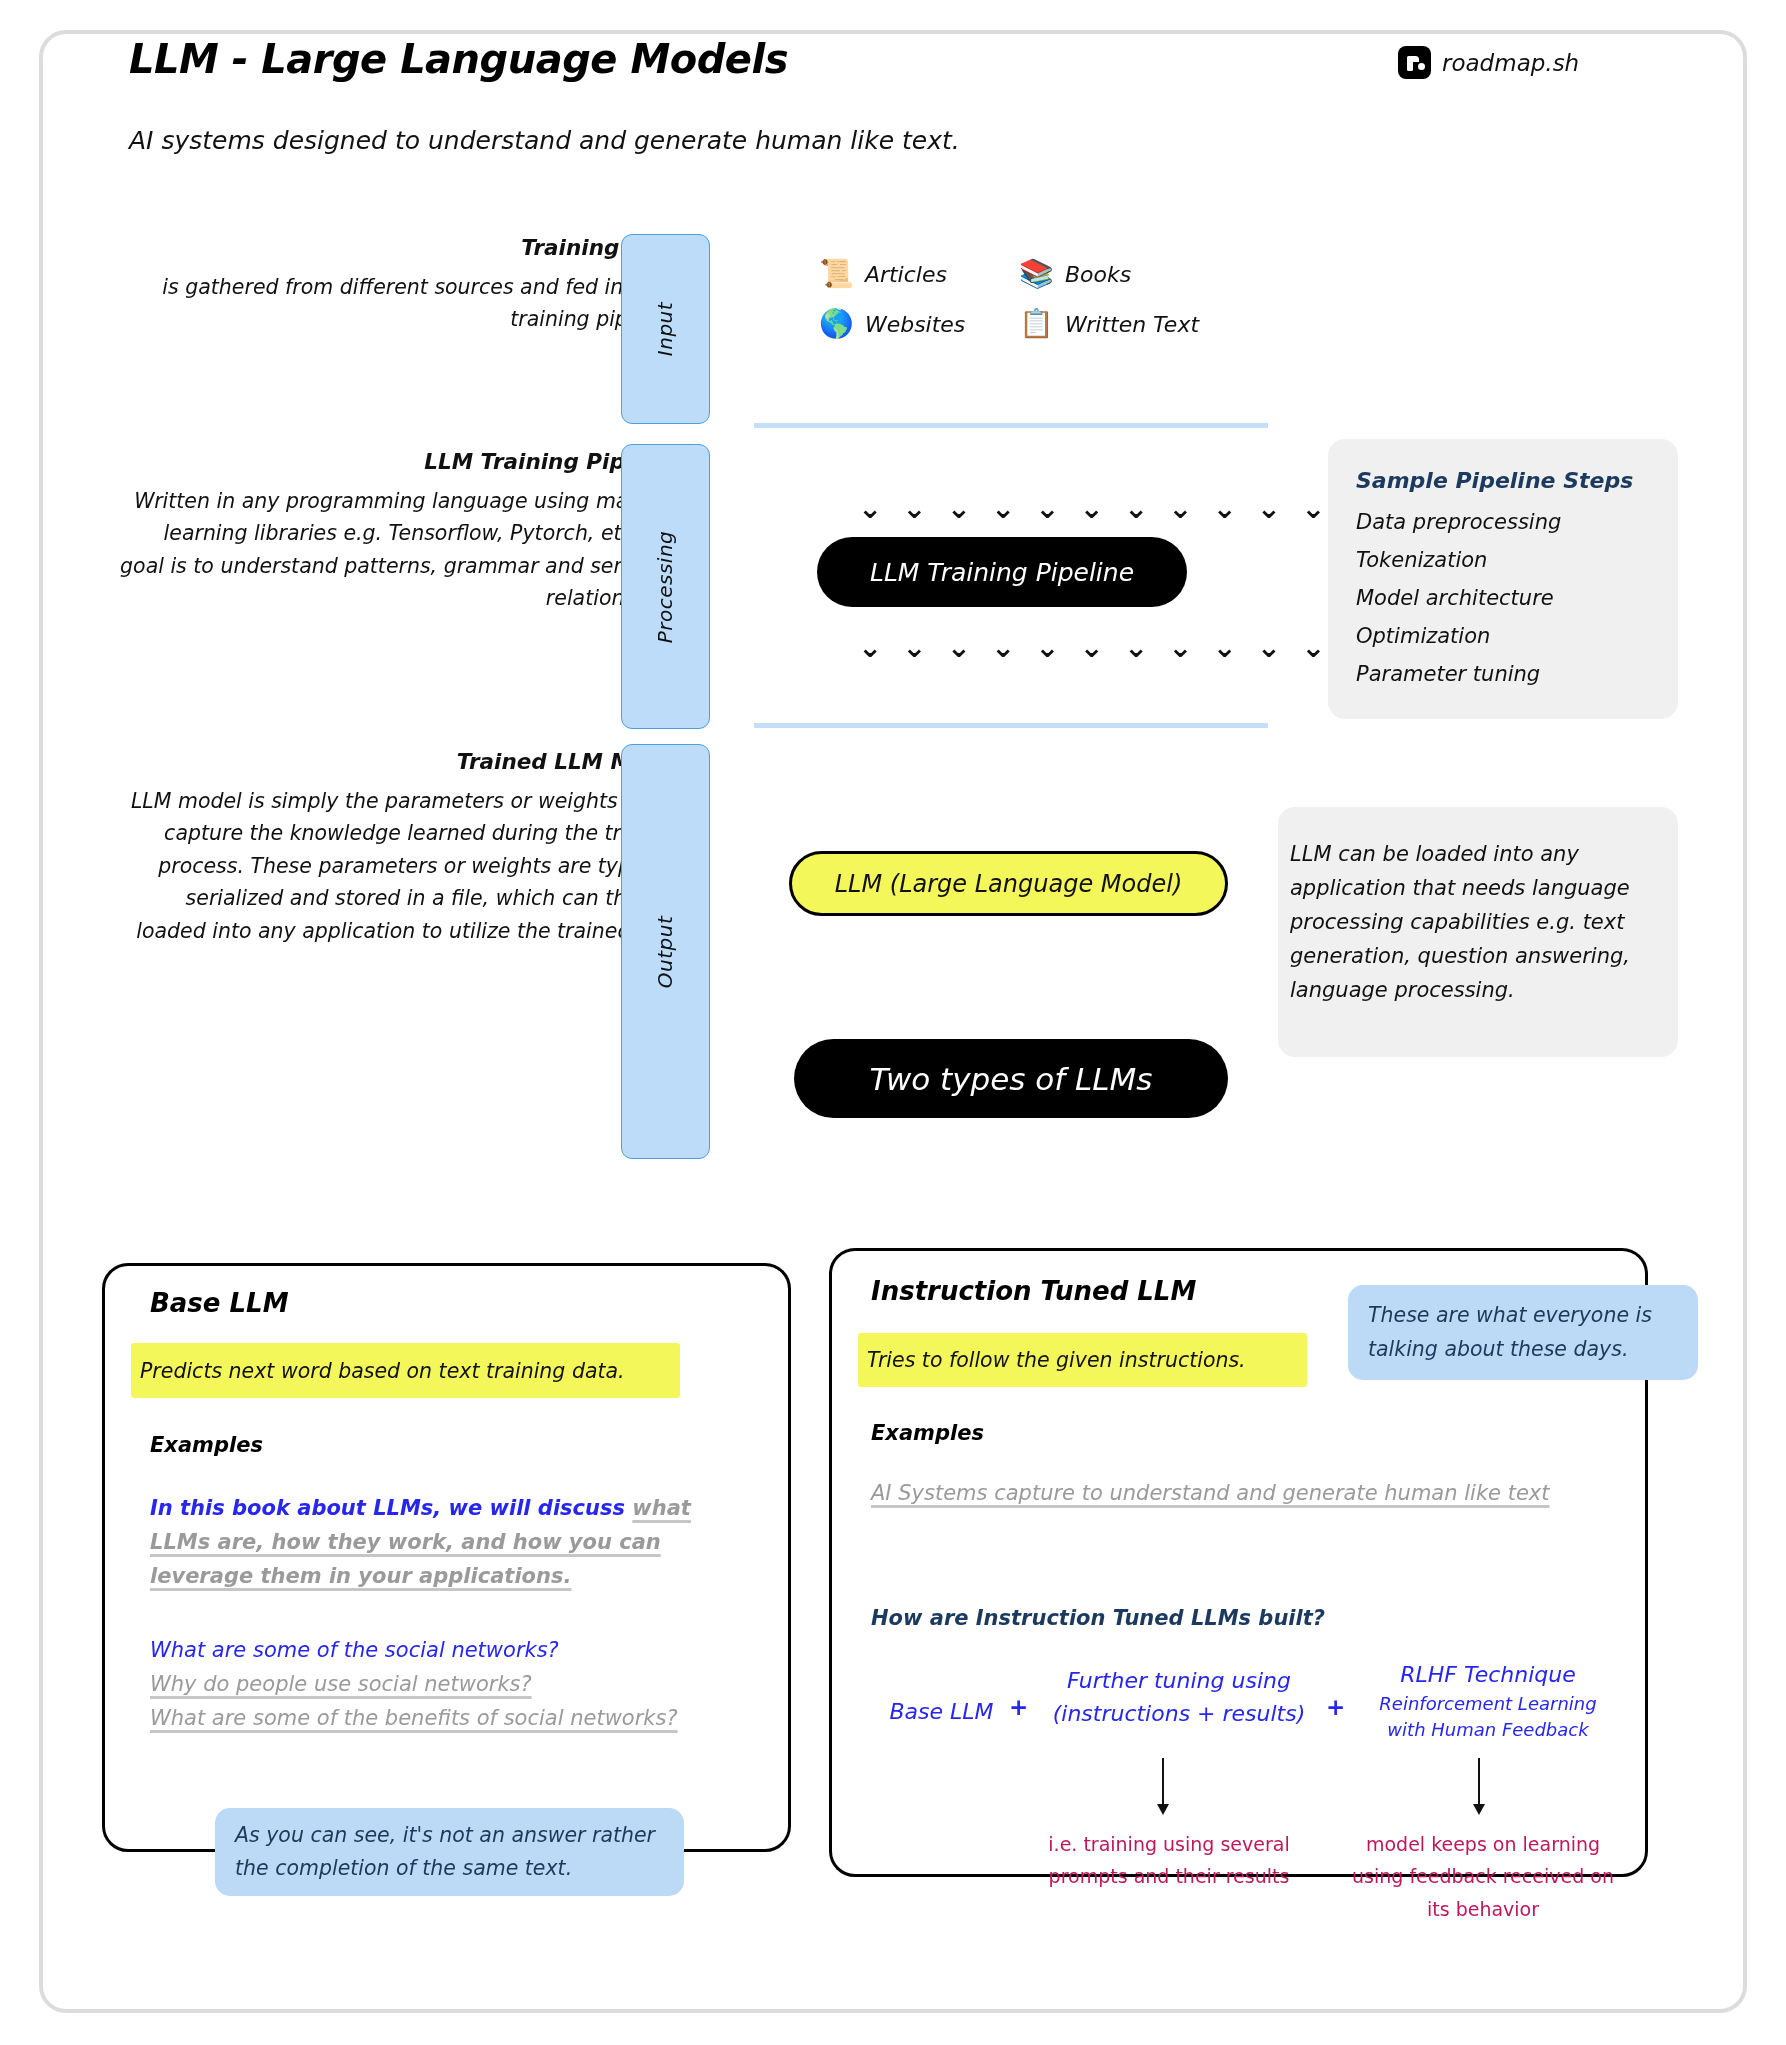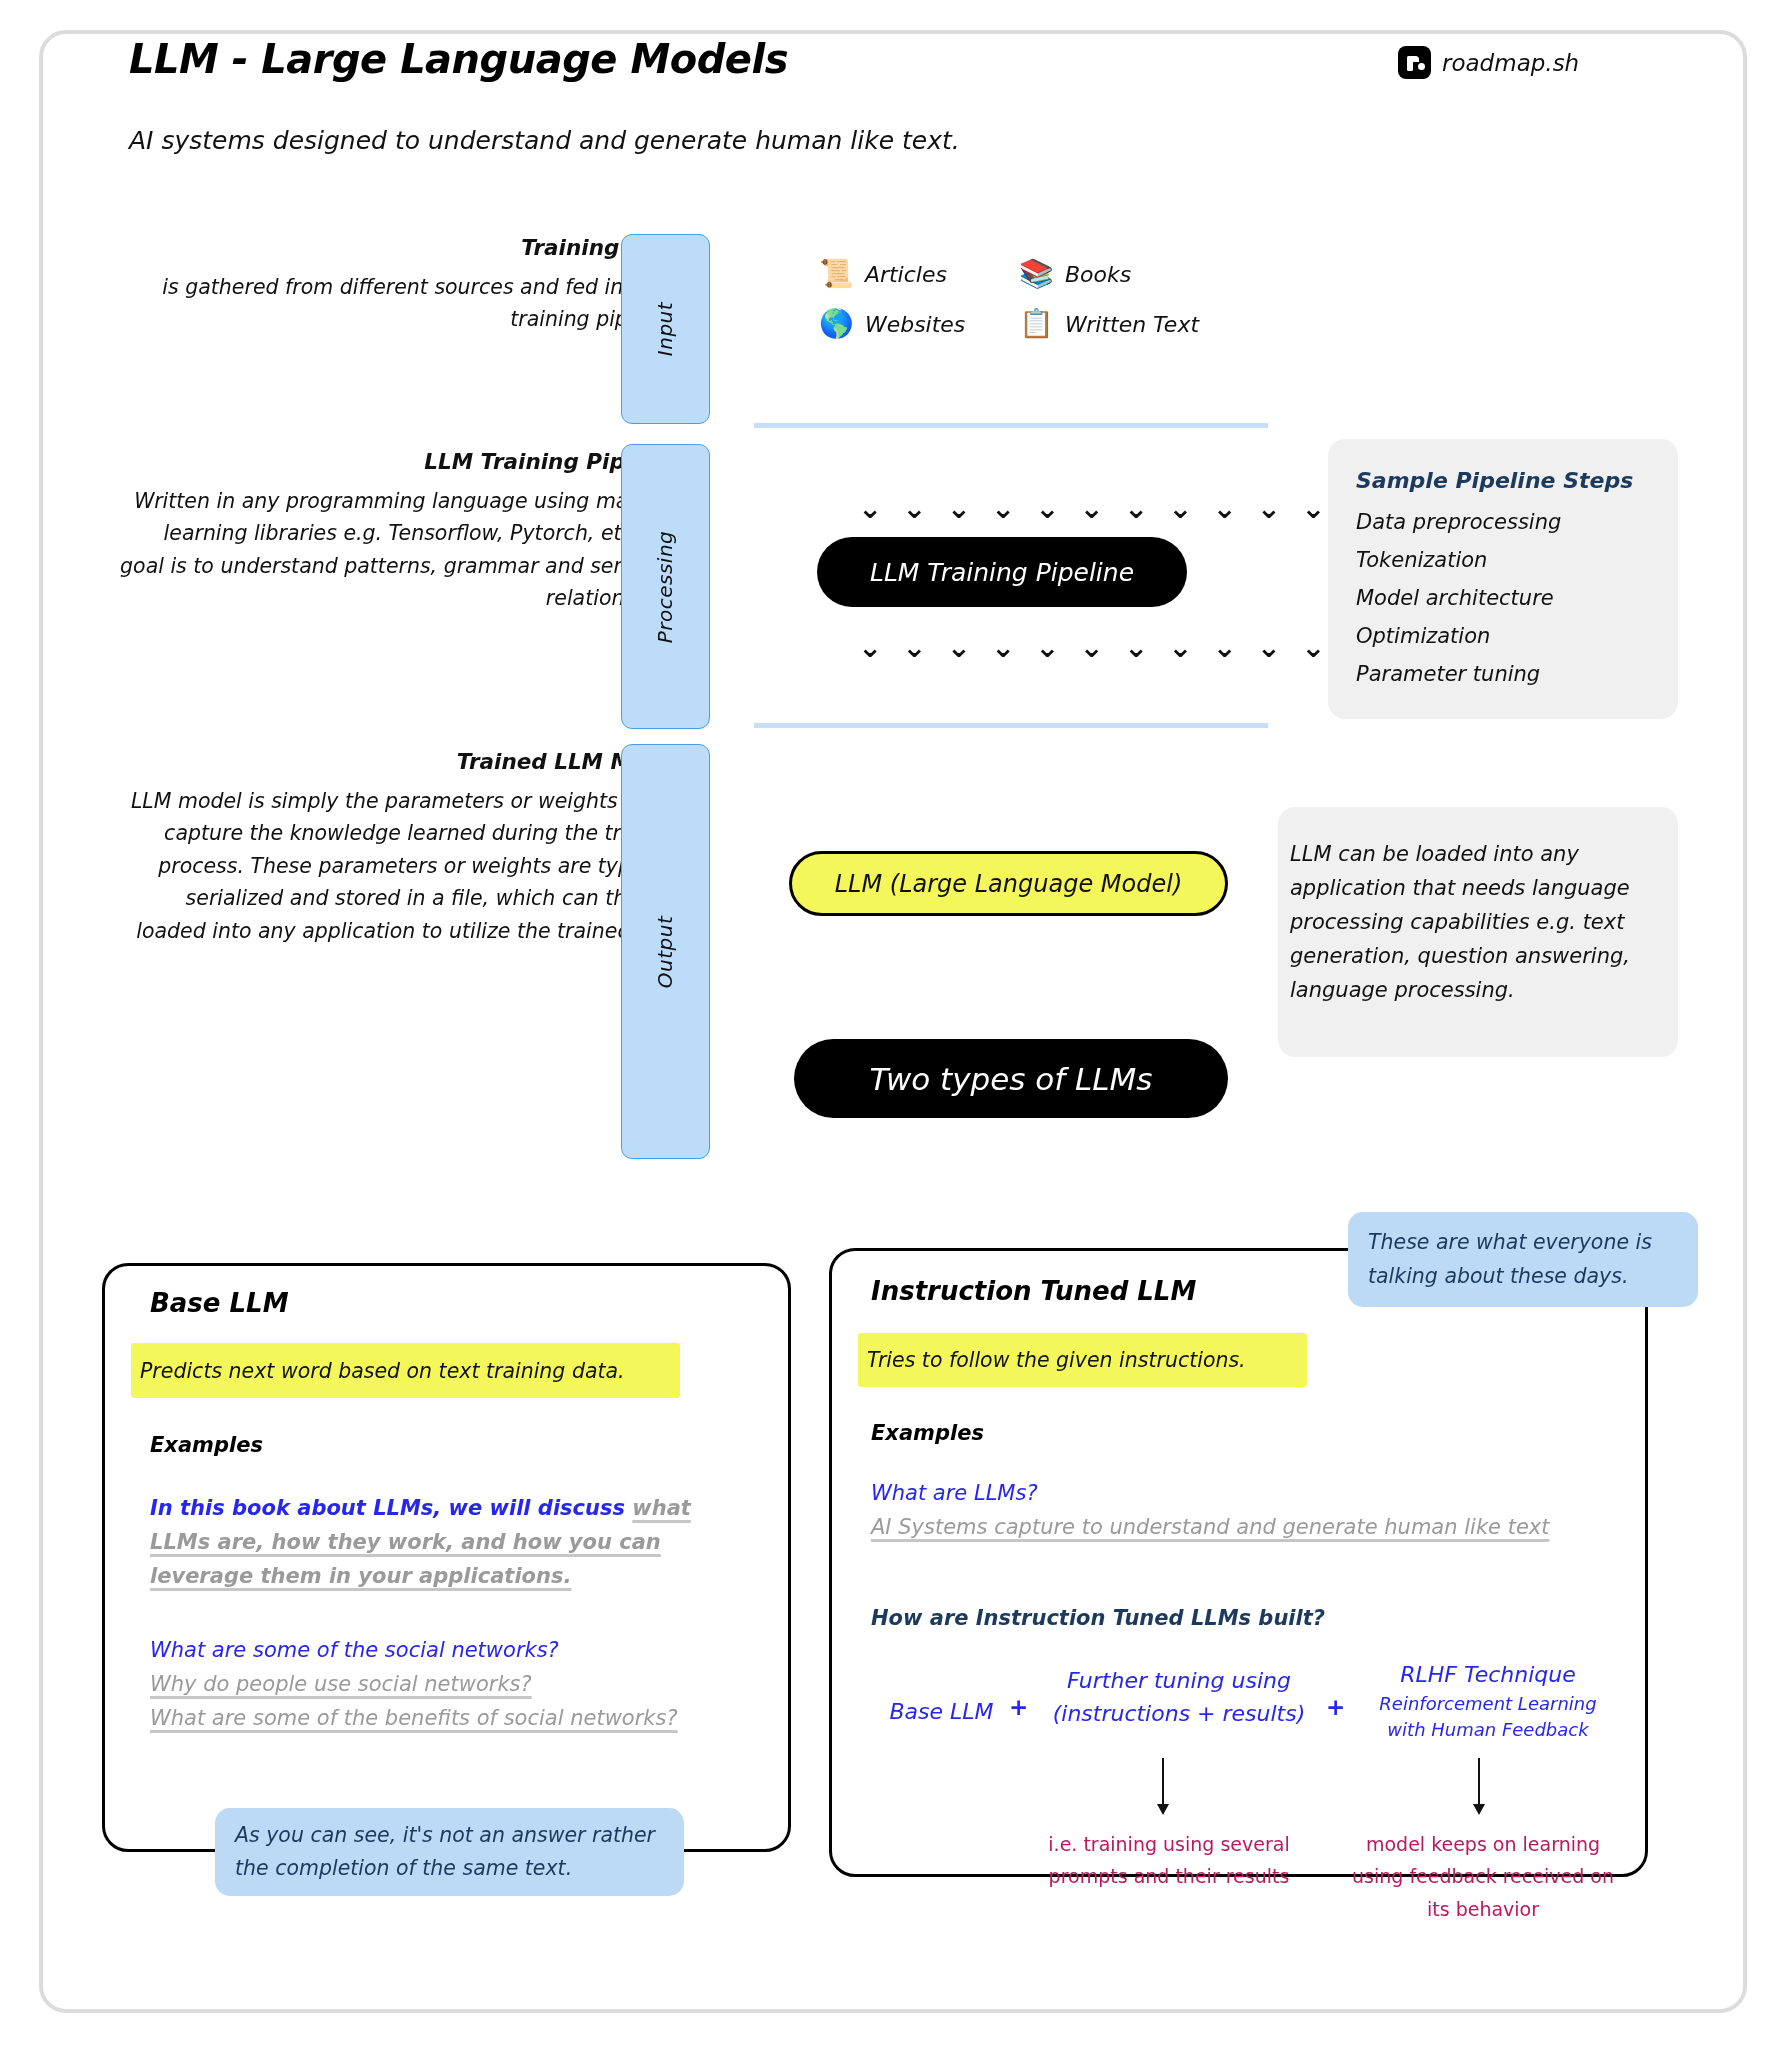--- a/index.html
+++ b/index.html
@@ -259,21 +259,20 @@
 
 <div class="card-title" style="left:871px;top:1276px;">Instruction Tuned LLM</div>
 
 <div class="hl" style="left:858px;top:1333px;width:449px;height:54px;">
   <span>Tries to follow the given instructions.</span>
 </div>
 
 <div class="sec-h" style="left:871px;top:1421px;">Examples</div>
 
 <div class="ex-block" style="left:871px;top:1476px;width:739px;">
-  <div class="prompt">What are LLMs?</div>
   <div class="completion">AI Systems capture to understand and generate human like text</div>
 </div>
 
 <div class="sec-h" style="left:871px;top:1606px;color:#1c3a5e;">How are Instruction Tuned LLMs built?</div>
 
 <div class="f-term" style="left:869px;top:1695px;width:145px;">
   <span class="big">Base LLM</span>
 </div>
 <div class="f-plus" style="left:1009px;top:1694px;">+</div>
 <div class="f-term" style="left:1039px;top:1664px;width:280px;">
@@ -286,16 +285,16 @@
   <span class="small">Reinforcement Learning</span>
   <span class="small">with Human Feedback</span>
 </div>
 
 <div class="arrow" style="left:1162px;top:1758px;height:55px;"></div>
 <div class="arrow" style="left:1478px;top:1758px;height:55px;"></div>
 
 <div class="f-note" style="left:1029px;top:1828px;width:280px;">i.e. training using several prompts and their results</div>
 <div class="f-note" style="left:1338px;top:1828px;width:290px;">model keeps on learning using feedback received on its behavior</div>
 
-<div class="callout" style="left:1348px;top:1212px;width:350px;height:95px;">
+<div class="callout" style="left:1348px;top:1285px;width:350px;height:95px;">
   <div class="ctxt">These are what everyone is talking about these days.</div>
 </div>
 
 
 </body></html>

